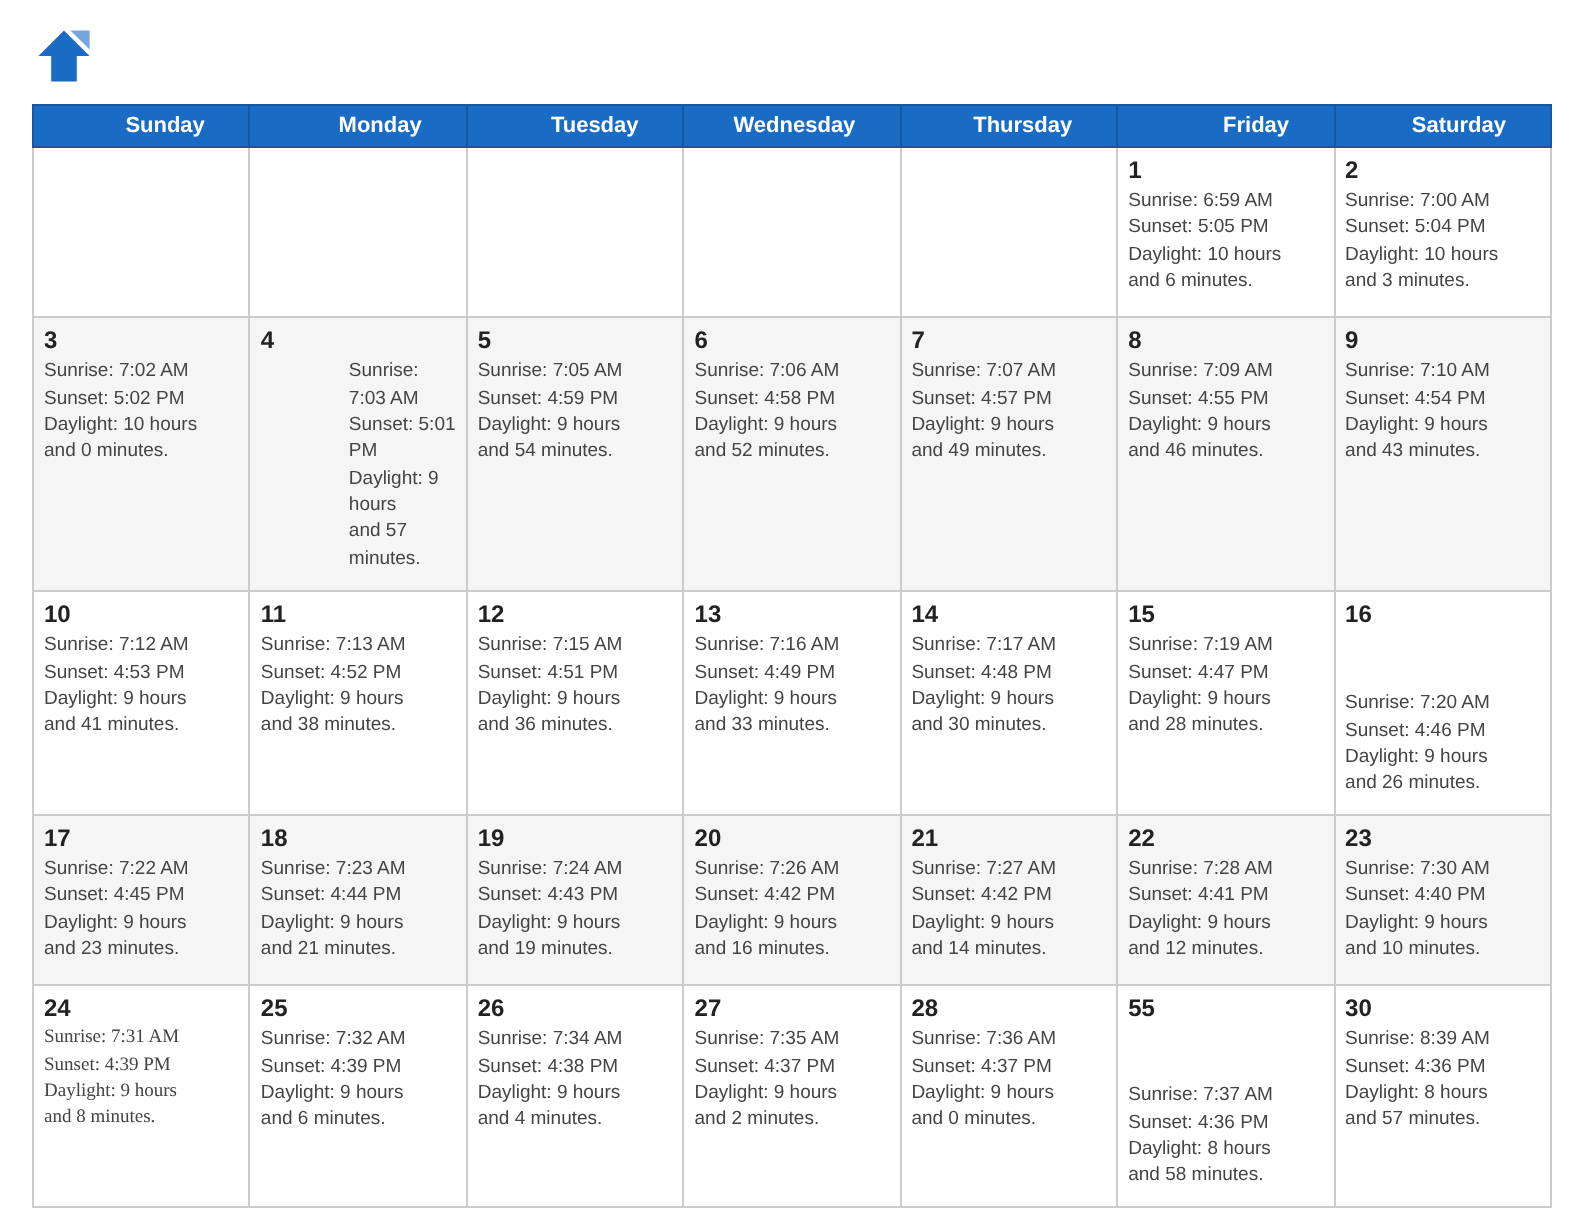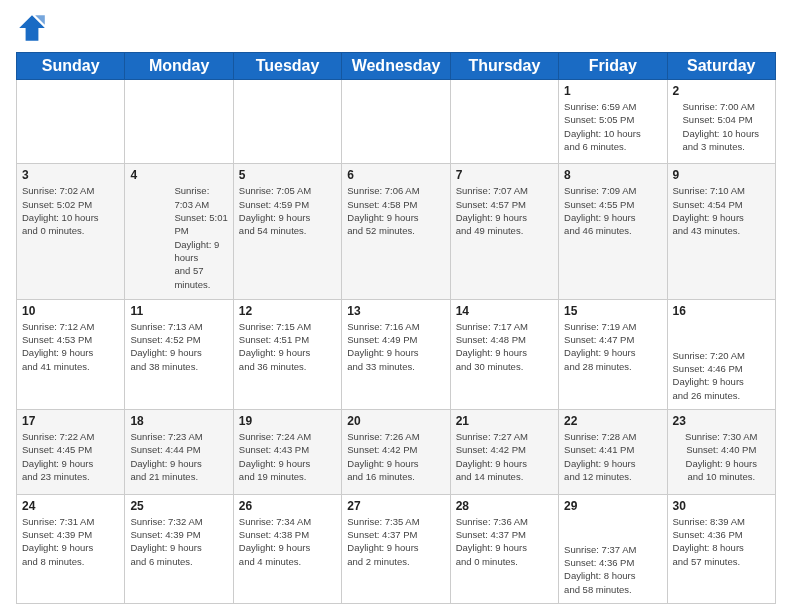--- a/index.html
+++ b/index.html
@@ -55,23 +55,23 @@
     .calendar {
       flex: 1;
       border: 1px solid #ccc;
       border-collapse: collapse;
       width: 100%;
       table-layout: fixed;
     }
     .calendar th {
       background: #1a6bc4;
       color: #fff;
-      text-align: center;
-      padding: 4px 2px;
-      font-size: 16px;
+      text-align: right;
+      padding: 4px 22px;
+      font-size: 11px;
       font-weight: bold;
       border: 1px solid #1557a0;
     }
     .calendar td {
       border: 1px solid #ccc;
       vertical-align: top;
       padding: 4px 5px;
       font-size: 9.5px;
       color: #333;
       background: #fff;
@@ -137,21 +137,21 @@
           <td class="empty-cell"></td>
           <td>
             <span class="day-num">1</span>
             <div class="day-info" style="white-space: pre-line;">Sunrise: 6:59 AM
 Sunset: 5:05 PM
 Daylight: 10 hours
 and 6 minutes.</div>
           </td>
           <td>
             <span class="day-num">2</span>
-            <div class="day-info" style="white-space: pre-line; margin-left: 10px;">Sunrise: 7:00 AM
+            <div class="day-info" style="white-space: pre-line;">Sunrise: 7:00 AM
 Sunset: 5:04 PM
 Daylight: 10 hours
 and 3 minutes.</div>
           </td>
         </tr>
         <tr>
           <td>
             <span class="day-num">3</span>
             <div class="day-info" style="white-space: pre-line;">Sunrise: 7:02 AM
 Sunset: 5:02 PM
@@ -290,30 +290,30 @@
           </td>
           <td>
             <span class="day-num">22</span>
             <div class="day-info" style="white-space: pre-line;">Sunrise: 7:28 AM
 Sunset: 4:41 PM
 Daylight: 9 hours
 and 12 minutes.</div>
           </td>
           <td>
             <span class="day-num">23</span>
-            <div class="day-info" style="white-space: pre-line; text-align: center;">Sunrise: 7:30 AM
+            <div class="day-info" style="white-space: pre-line;">Sunrise: 7:30 AM
 Sunset: 4:40 PM
 Daylight: 9 hours
 and 10 minutes.</div>
           </td>
         </tr>
         <tr>
           <td>
             <span class="day-num">24</span>
-            <div class="day-info" style="white-space: pre-line;">Sunrise: 7:31 AM
+            <div class="day-info" style="white-space: pre-line; font-family: Liberation Serif, serif;">Sunrise: 7:31 AM
 Sunset: 4:39 PM
 Daylight: 9 hours
 and 8 minutes.</div>
           </td>
           <td>
             <span class="day-num">25</span>
             <div class="day-info" style="white-space: pre-line;">Sunrise: 7:32 AM
 Sunset: 4:39 PM
 Daylight: 9 hours
 and 6 minutes.</div>
@@ -333,21 +333,21 @@
 and 2 minutes.</div>
           </td>
           <td>
             <span class="day-num">28</span>
             <div class="day-info" style="white-space: pre-line;">Sunrise: 7:36 AM
 Sunset: 4:37 PM
 Daylight: 9 hours
 and 0 minutes.</div>
           </td>
           <td>
-            <span class="day-num">29</span>
+            <span class="day-num">55</span>
             <div class="day-info" style="white-space: pre-line; margin-top: 30px;">Sunrise: 7:37 AM
 Sunset: 4:36 PM
 Daylight: 8 hours
 and 58 minutes.</div>
           </td>
           <td>
             <span class="day-num">30</span>
             <div class="day-info" style="white-space: pre-line;">Sunrise: 8:39 AM
 Sunset: 4:36 PM
 Daylight: 8 hours

